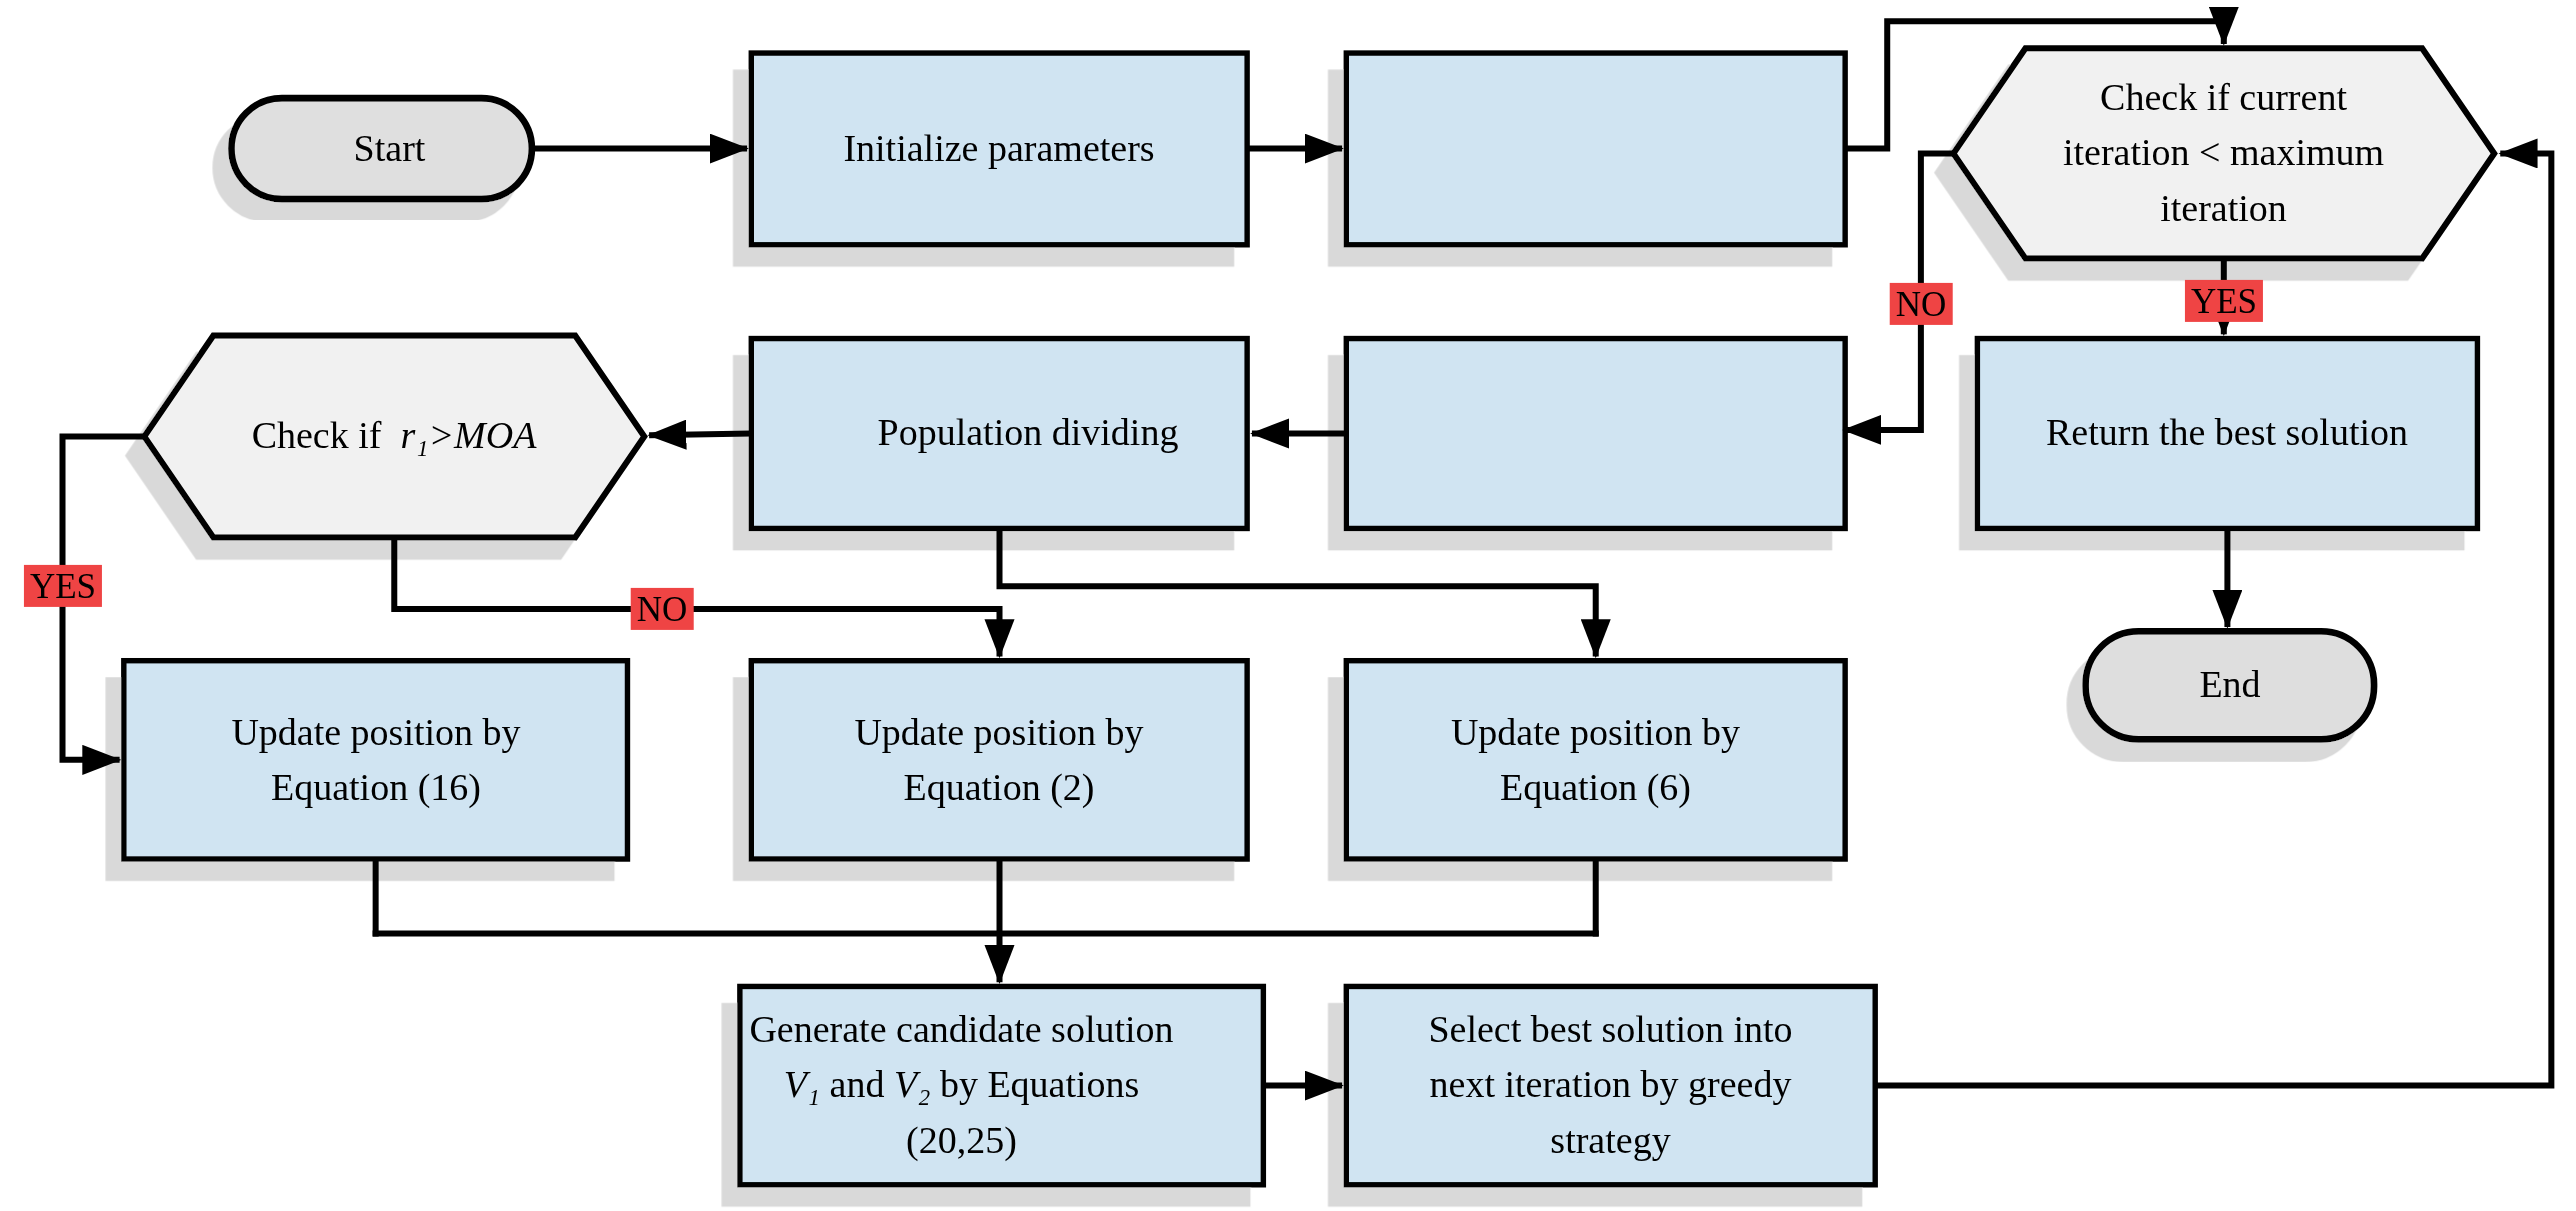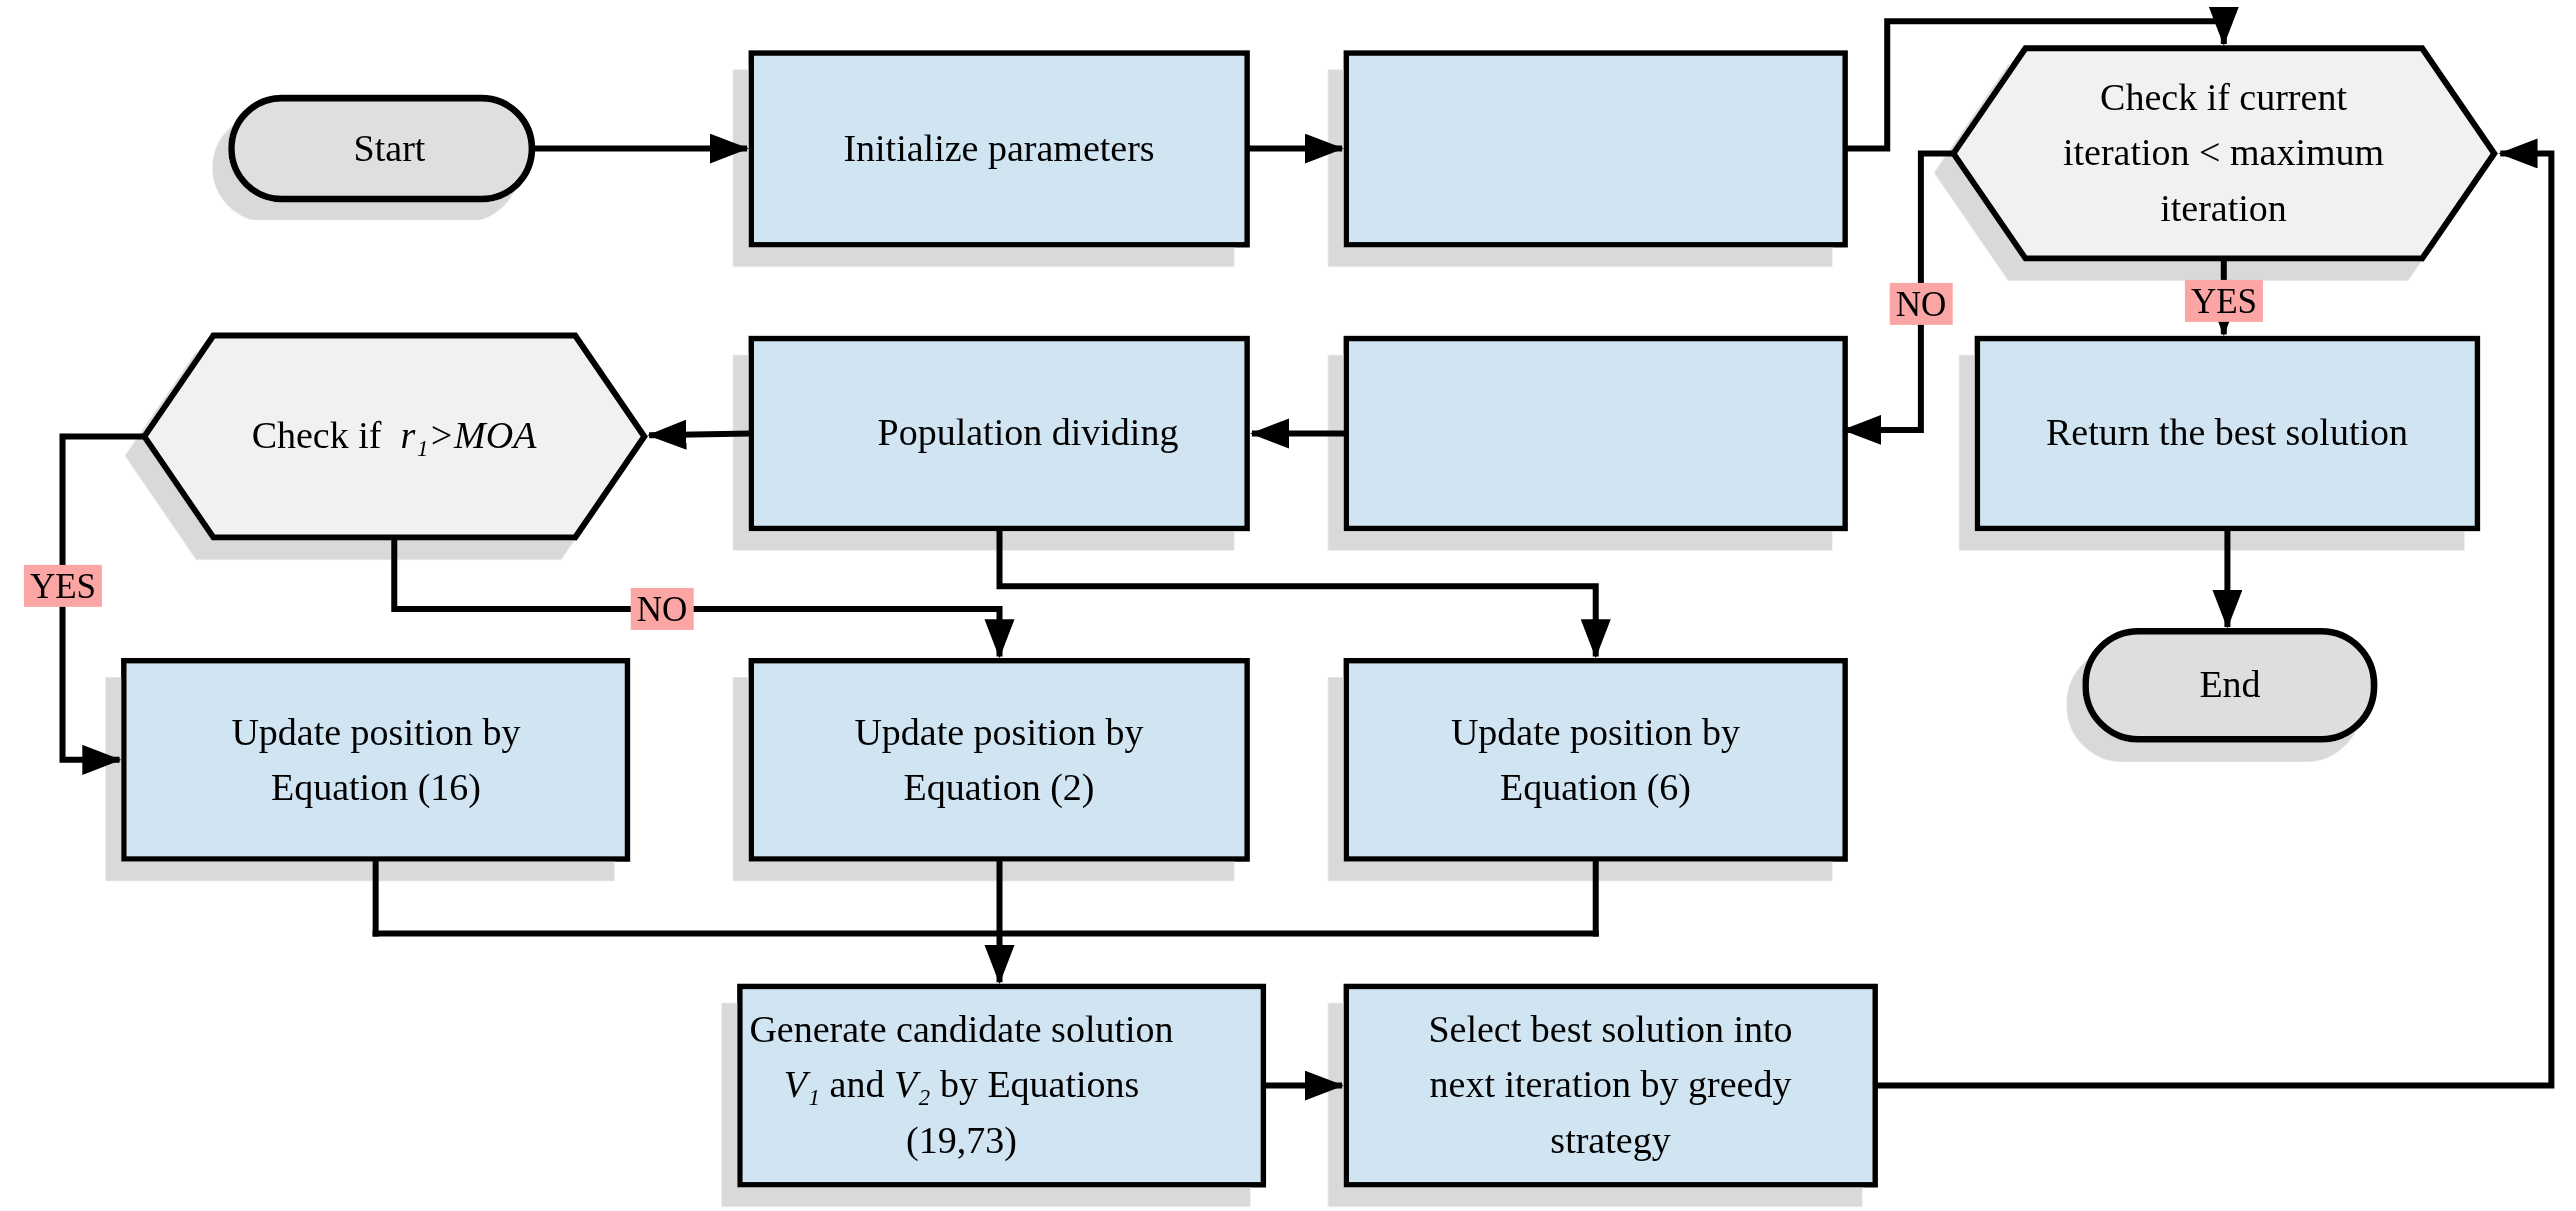--- a/index.html
+++ b/index.html
@@ -3,21 +3,21 @@
 <meta charset="utf-8">
 <style>
   html,body{margin:0;padding:0;background:#ffffff;}
   #stage{position:relative;width:2576px;height:1212px;background:#fff;overflow:hidden;
          font-family:"Liberation Serif","DejaVu Serif",serif;color:#000;}
   #wires{position:absolute;left:0;top:0;width:2576px;height:1212px;}
   .node-text{position:absolute;display:flex;flex-direction:column;align-items:center;justify-content:center;
              text-align:center;font-size:38px;line-height:1.45;pointer-events:none;}
   .node-text .ln{display:block;white-space:nowrap;}
   .it{font-style:italic;}
-  .edge-label{position:absolute;transform:translate(-50%,-50%);background:#fca5a5;
+  .edge-label{position:absolute;transform:translate(-50%,-50%);background:#ef4444;
               font-size:35px;line-height:1;padding:3.6px 6px;white-space:nowrap;}
 </style>
 </head>
 <body>
 
 <div id="stage">
 
   <svg id="wires" viewBox="0 0 4286 2016" xmlns="http://www.w3.org/2000/svg">
     <defs>
       <filter id="shadow" x="-20%" y="-20%" width="140%" height="140%">
@@ -107,21 +107,21 @@
   </div>
 
   <div class="node-text" style="left:1346px;top:661px;width:499px;height:198px;">
     <span class="ln">Update position by</span>
     <span class="ln">Equation (6)</span>
   </div>
 
   <div class="node-text" style="left:700px;top:986px;width:523px;height:198px;">
     <span class="ln">Generate candidate solution</span>
     <span class="ln"><span class="it">V₁</span><span> and </span><span class="it">V₂</span><span> by Equations</span></span>
-    <span class="ln">(19,73)</span>
+    <span class="ln">(20,25)</span>
   </div>
 
   <div class="node-text" style="left:1346px;top:986px;width:529px;height:198px;justify-content:center;">
     <span class="ln">Select best solution into</span>
     <span class="ln">next iteration by greedy</span>
     <span class="ln">strategy</span>
   </div>
 
   <div class="edge-label" style="left:2224px;top:301px;">YES</div>
   <div class="edge-label" style="left:1921px;top:304px;">NO</div>

